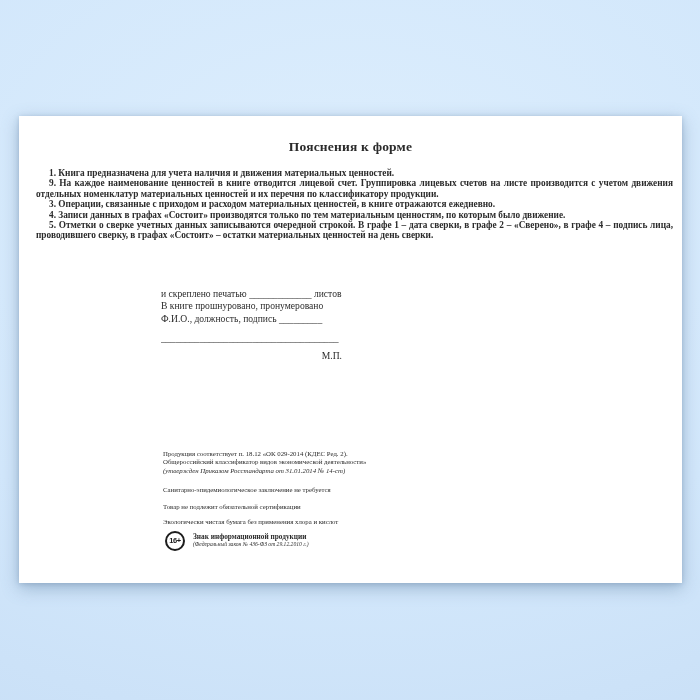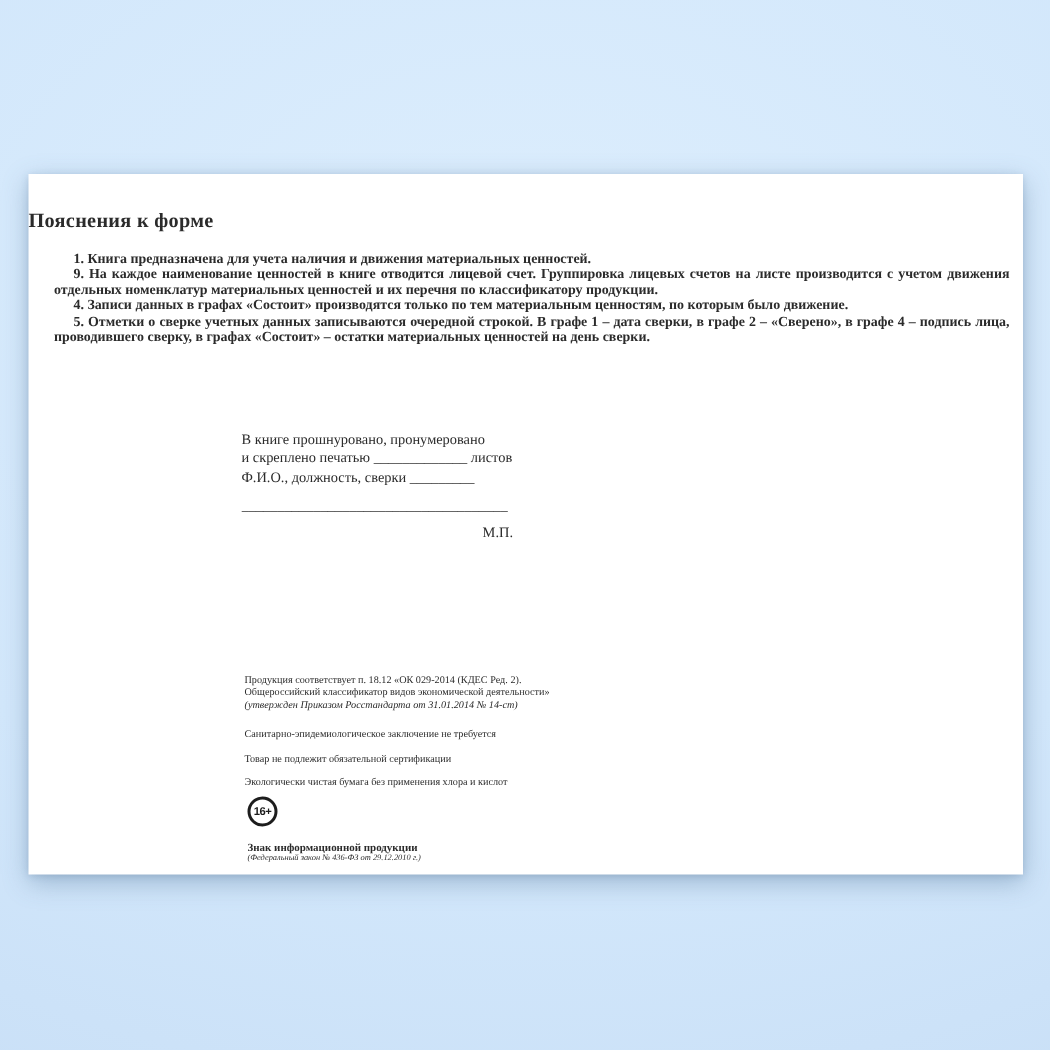--- a/index.html
+++ b/index.html
@@ -23,21 +23,21 @@
     height: 467px;
     background: #ffffff;
     box-shadow: 0 5px 16px rgba(92, 124, 158, 0.45), 0 1px 5px rgba(92, 124, 158, 0.30);
   }
   .title {
     position: absolute;
     top: 23px;
     left: 0;
     right: 0;
     margin: 0;
-    text-align: left;
+    text-align: center;
     font-size: 13.5px;
     font-weight: bold;
     letter-spacing: 0.2px;
   }
   .paras {
     position: absolute;
     left: 17px;
     top: 52px;
     width: 637px;
     font-size: 9.3px;
@@ -80,21 +80,20 @@
   .it { font-style: italic; }
   .fgroup-sanitary { margin-top: 11px; }
   .fgroup-cert { margin-top: 9px; }
   .fgroup-eco { margin-top: 7px; }
   .sign-row {
     margin-top: 4px;
     margin-left: 2px;
     display: flex;
     align-items: flex-start;
     gap: 8px;
-    flex-direction: column;
   }
   .age-badge {
     width: 16px;
     height: 16px;
     border: 2px solid #1d1d1d;
     border-radius: 50%;
     display: flex;
     align-items: center;
     justify-content: center;
     font-family: "Liberation Sans", sans-serif;
@@ -118,28 +117,29 @@
 </head>
 <body>
 
 <div class="page">
 
   <h1 class="title">Пояснения к форме</h1>
 
   <div class="paras">
     <p>1. Книга предназначена для учета наличия и движения материальных ценностей.</p>
     <p>9. На каждое наименование ценностей в книге отводится лицевой счет. Группировка лицевых счетов на листе производится с учетом движения отдельных номенклатур материальных ценностей и их перечня по классификатору продукции.</p>
+    <p>3. Операции, связанные с приходом и расходом материальных ценностей, в книге отражаются ежедневно.</p>
     <p>4. Записи данных в графах «Состоит» производятся только по тем материальным ценностям, по которым было движение.</p>
     <p>5. Отметки о сверке учетных данных записываются очередной строкой. В графе 1 – дата сверки, в графе 2 – «Сверено», в графе 4 – подпись лица, проводившего сверку, в графах «Состоит» – остатки материальных ценностей на день сверки.</p>
   </div>
 
   <div class="mid">
+    <div>и скреплено печатью _____________ листов</div>
     <div>В книге прошнуровано, пронумеровано</div>
-    <div>и скреплено печатью _____________ листов</div>
-    <div>Ф.И.О., должность, сверки _________</div>
+    <div>Ф.И.О., должность, подпись _________</div>
     <div class="rule-line">_____________________________________</div>
     <div class="mp">М.П.</div>
   </div>
 
   <div class="footer">
     <div>
       <div>Продукция соответствует п. 18.12 «ОК 029-2014 (КДЕС Ред. 2).</div>
       <div>Общероссийский классификатор видов экономической деятельности»</div>
       <div class="it">(утвержден Приказом Росстандарта от 31.01.2014 № 14-ст)</div>
     </div>

